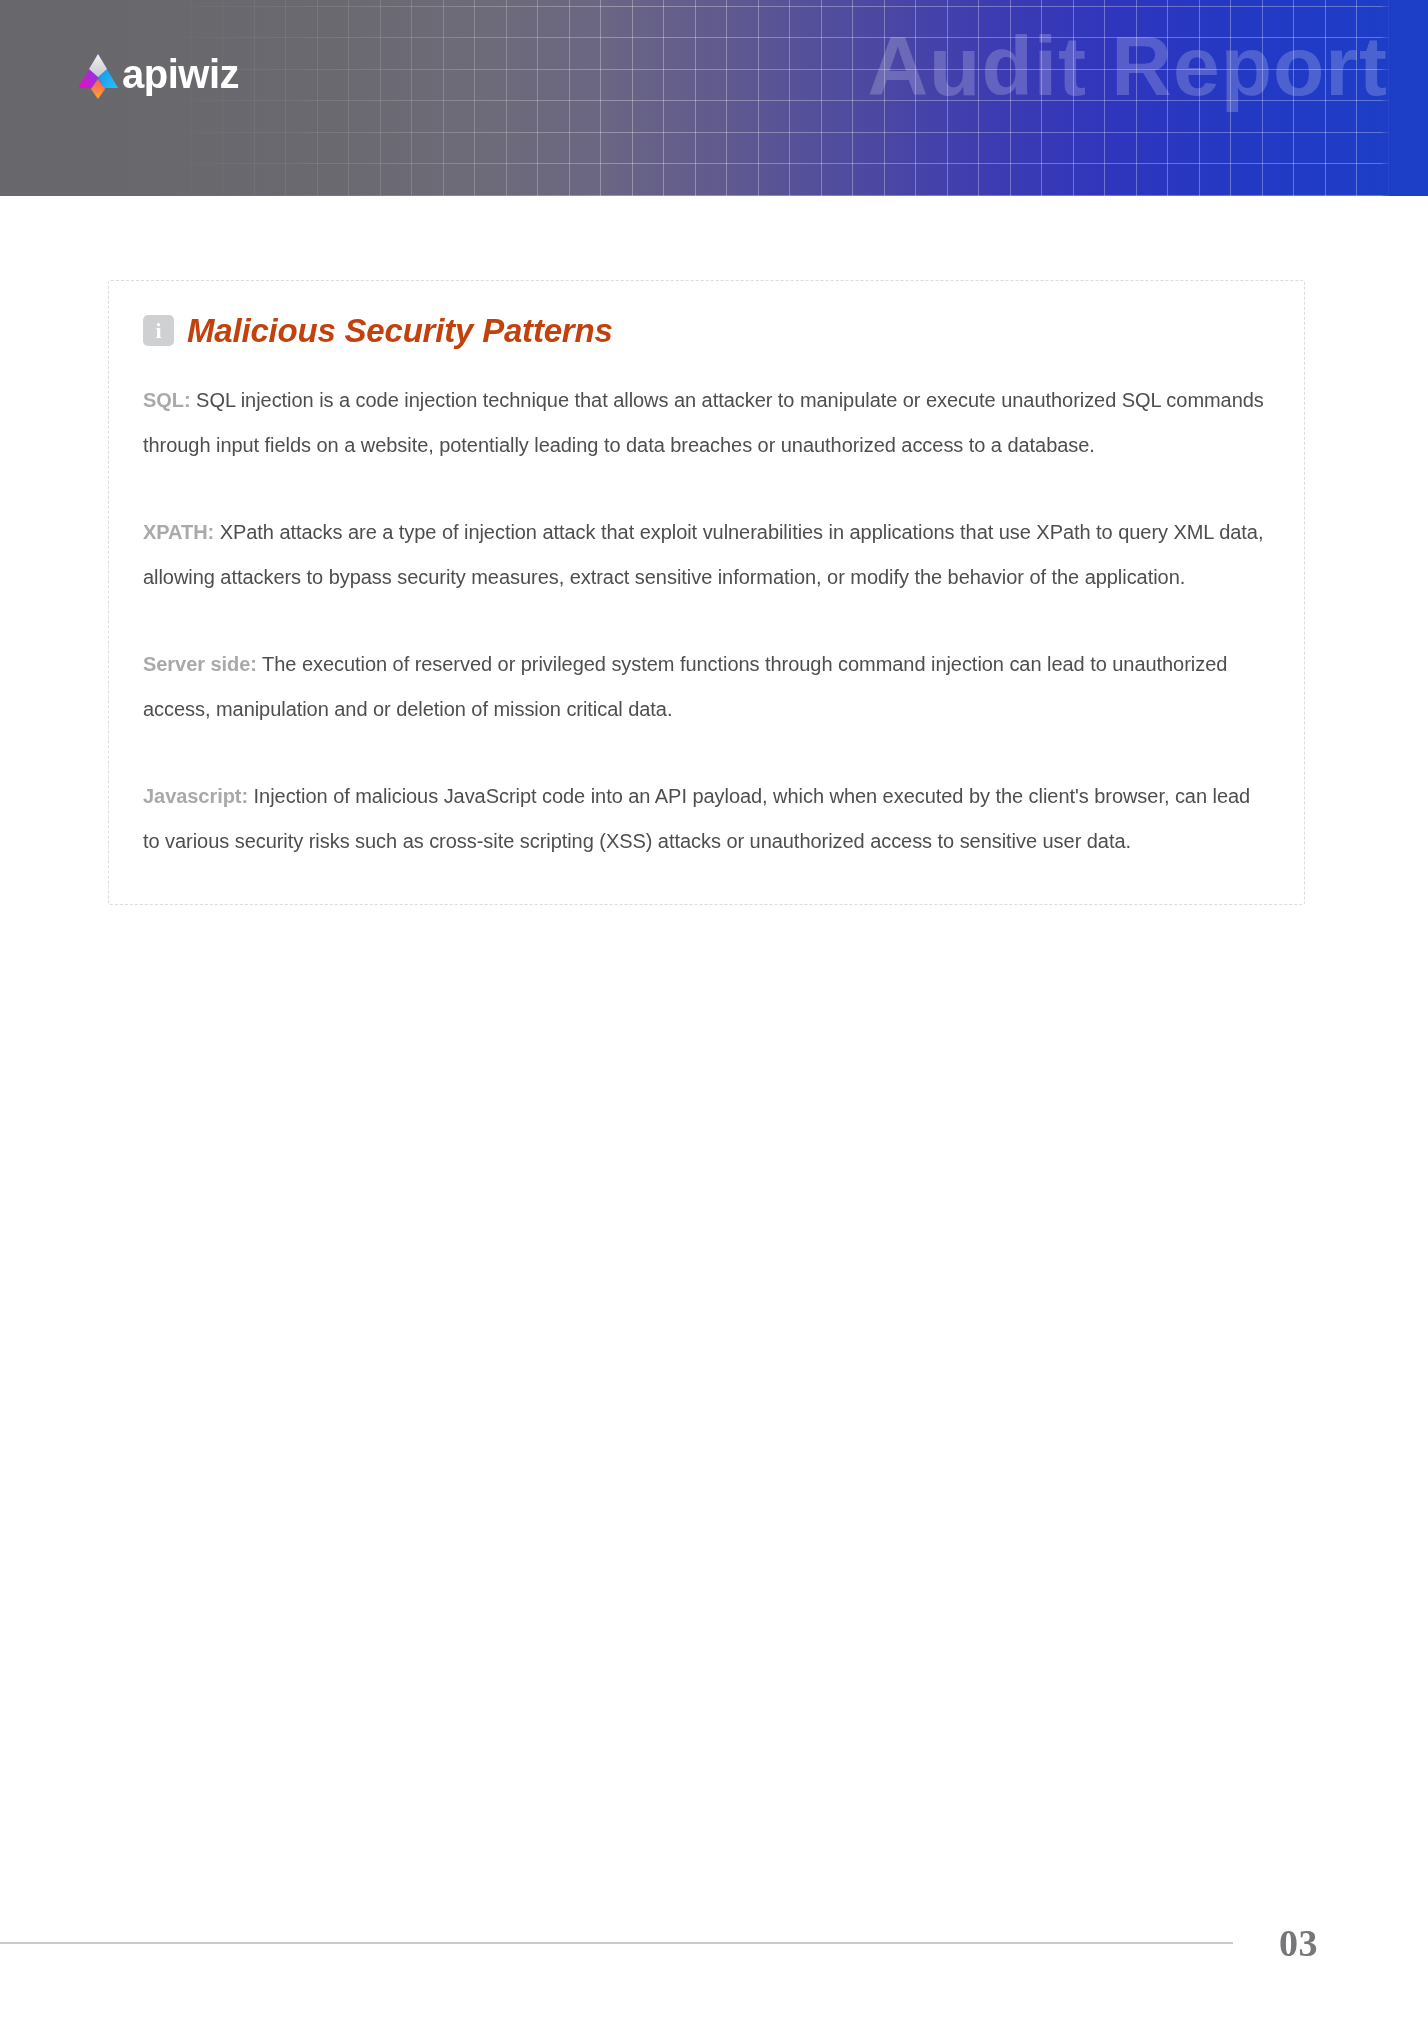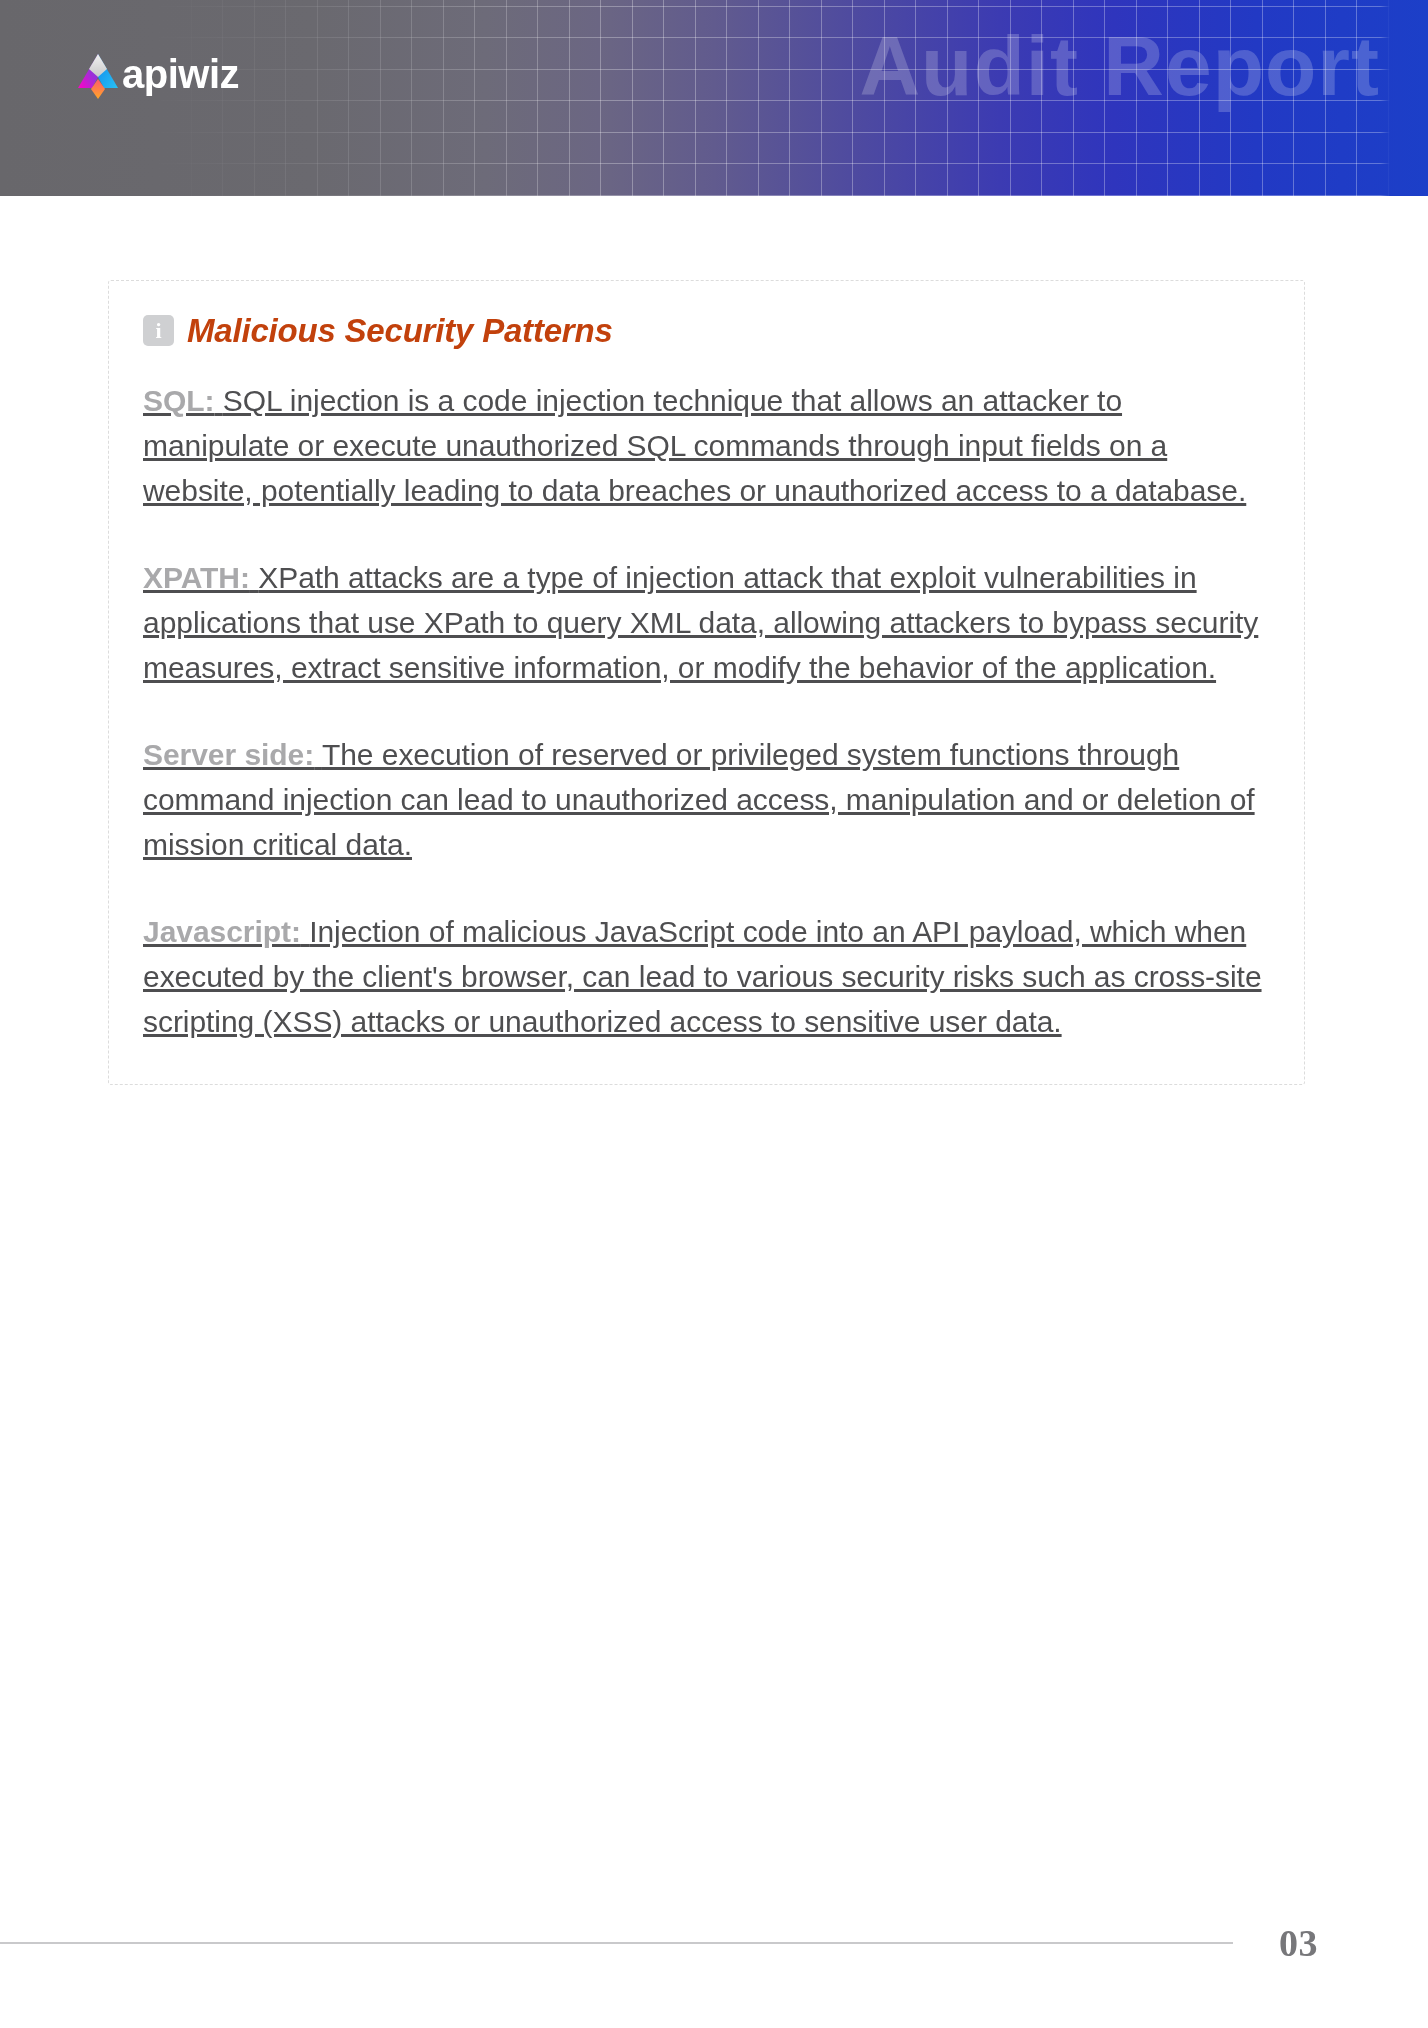--- a/index.html
+++ b/index.html
@@ -51,21 +51,21 @@
     mask-image: linear-gradient(to right,
         rgba(0,0,0,0) 0px, rgba(0,0,0,0) 150px,
         rgba(0,0,0,.25) 300px, rgba(0,0,0,.7) 480px,
         rgba(0,0,0,1) 620px, rgba(0,0,0,1) 1380px,
         rgba(0,0,0,0) 1390px);
     pointer-events: none;
   }
 
   .header-title {
     position: absolute;
-    right: 48px;
+    right: 40px;
     top: 18px;
     font-size: 84px;
     font-weight: 700;
     letter-spacing: 1px;
     color: rgba(255,255,255,0.20);
     white-space: nowrap;
     line-height: 1.15;
   }
 
   .brand {
@@ -130,26 +130,25 @@
   .panel-title {
     font-size: 33px;
     font-weight: 700;
     color: #c2410c;
     letter-spacing: -0.2px;
     line-height: 1.2;
     font-style: italic;
   }
 
   .pattern {
-    font-size: 30px;
+    font-size: 20px;
     line-height: 45px;
     color: #4e4e50;
     margin-bottom: 42px;
     letter-spacing: -0.05px;
-    text-decoration: underline;
   }
   .pattern:last-child { margin-bottom: 0; }
 
   .pattern .term {
     font-weight: 700;
     color: #a9a9ab;
   }
 
   
   .footer {

